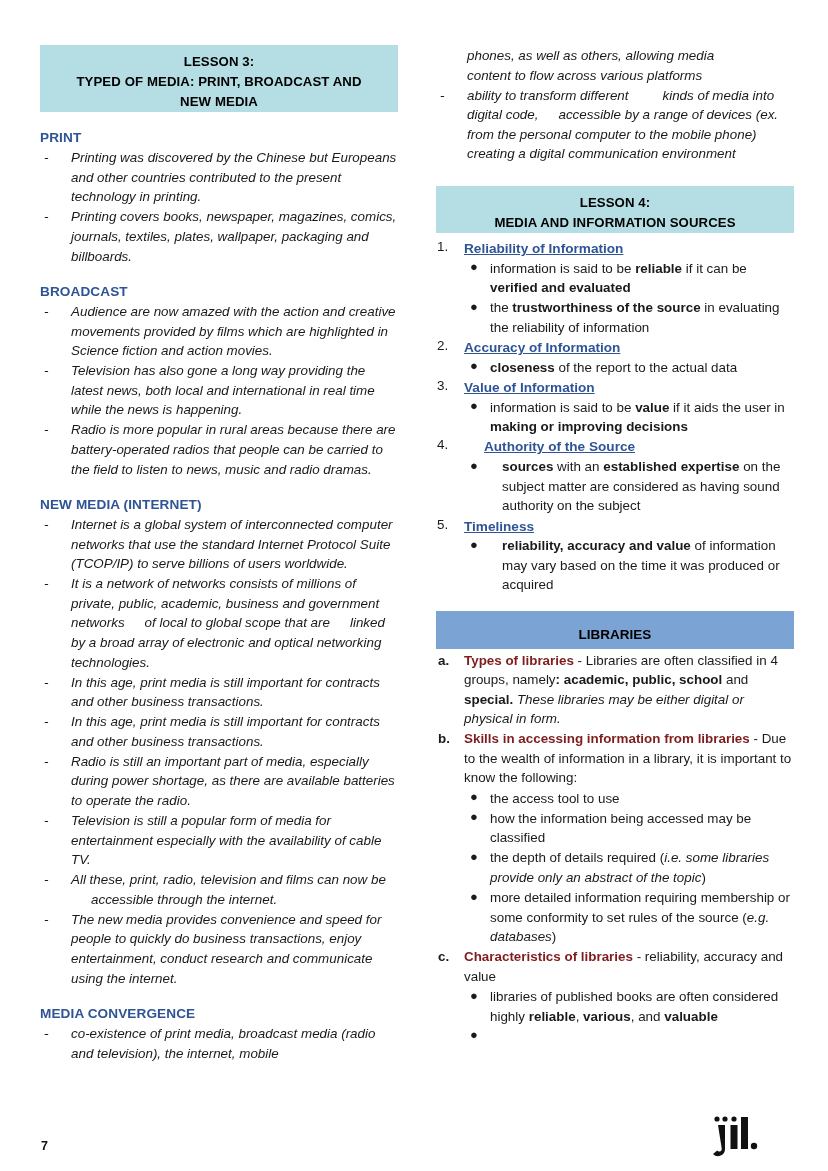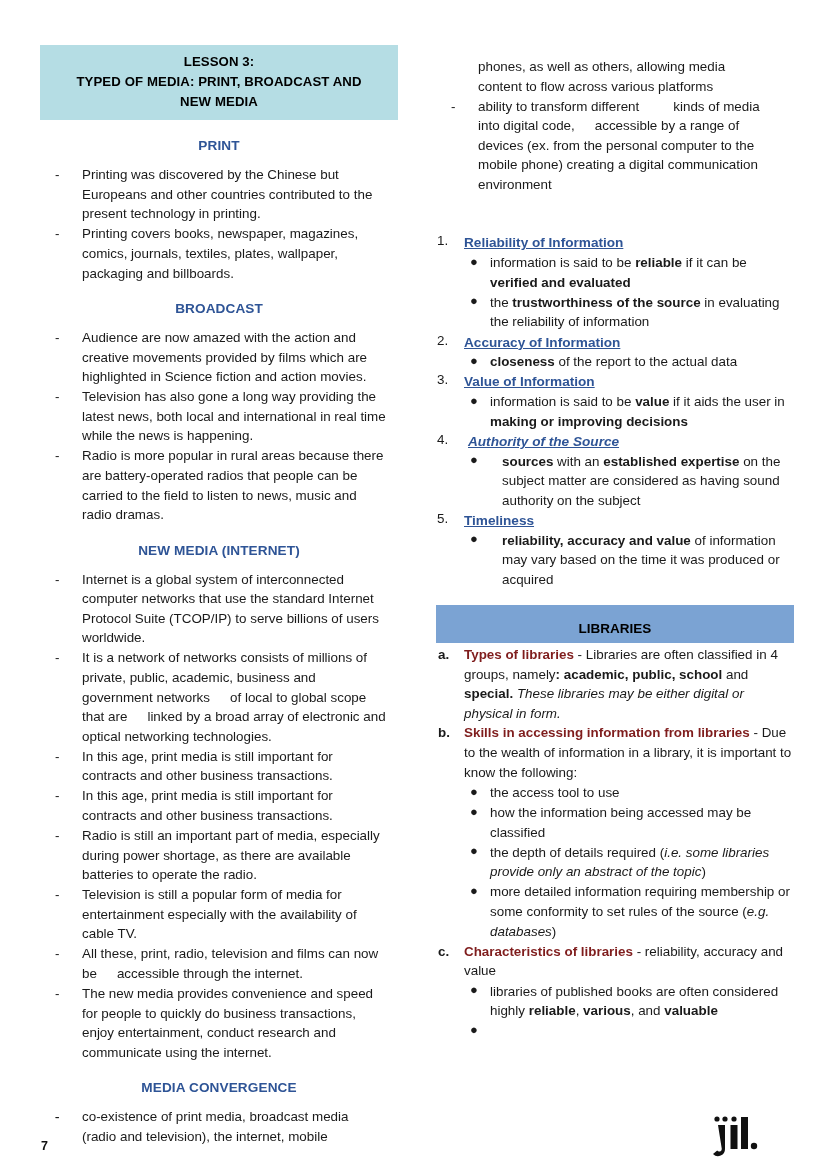--- a/index.html
+++ b/index.html
@@ -36,21 +36,21 @@
     flex: 0 0 358px;
   }
 
   
   .lesson-banner {
     background: #b5dde4;
     text-align: center;
     font-weight: bold;
     font-size: 13.2px;
     line-height: 1.52;
-    padding: 7px 8px 8px 8px;
+    padding: 7px 8px 0 8px;
     color: #000;
     letter-spacing: 0.1px;
   }
   .lesson-banner .ln { display: block; }
 
   .libraries-banner {
     background: #7ba3d3;
     text-align: center;
     font-weight: bold;
     font-size: 13.5px;
@@ -59,28 +59,28 @@
     color: #000;
   }
 
   
   h3.section-head {
     font-size: 13.6px;
     font-weight: bold;
     color: #2e5496;
     margin: 18px 0 3px 0;
     letter-spacing: 0.1px;
-    text-align: center;
   }
 
   
   ul.dash-list {
     list-style: none;
-    margin: 12px;
-    padding: 0;
+    margin: 1px;
+    padding: 0;
+    font-style: italic;
   }
   ul.dash-list > li {
     position: relative;
     padding-left: 30px;
     font-size: 13.4px;
     line-height: 1.46;
     margin: 0 0 0.5px 0;
     color: #1a1a1a;
   }
   ul.dash-list > li .dash {
@@ -249,20 +249,24 @@
       <ul class="dash-list">
         <li class="no-dash">
           <span>phones, as well as others, allowing media</span><br>
           <span>content to flow across various platforms</span>
         </li>
         <li><span class="dash">-</span><span>ability to transform different<span class="spacer-wide"></span>kinds of media into digital code,<span class="spacer-med"></span>accessible by a range of devices (ex. from the personal computer to the mobile phone) creating a digital communication environment</span></li>
       </ul>
 
       <div class="gap-lg"></div>
 
+      <div class="lesson-banner">
+        <span class="ln">LESSON 4:</span>
+        <span class="ln">MEDIA AND INFORMATION SOURCES</span>
+      </div>
 
       <ol class="num-list">
 
         <li>
           <span class="num">1.</span>
           <span class="num-title">Reliability of Information</span>
           <ul class="bullet-list">
             <li><span class="bul">●</span><span>information is said to be <b>reliable</b> if it can be <b>verified and evaluated</b></span></li>
             <li><span class="bul">●</span><span>the <b>trustworthiness of the source</b> in evaluating the reliability of information</span></li>
           </ul>
@@ -279,21 +283,21 @@
         <li>
           <span class="num">3.</span>
           <span class="num-title">Value of Information</span>
           <ul class="bullet-list">
             <li><span class="bul">●</span><span>information is said to be <b>value</b> if it aids the user in <b>making or improving decisions</b></span></li>
           </ul>
         </li>
 
         <li>
           <span class="num">4.</span>
-          <span class="num-title" style="margin-left:4px;font-style:italic;">Authority of the Source</span>
+          <span class="num-title" style="margin-left:20px;">Authority of the Source</span>
           <ul class="bullet-list indented">
             <li><span class="bul">●</span><span><b>sources</b> with an <b>established expertise</b> on the subject matter are considered as having sound authority on the subject</span></li>
           </ul>
         </li>
 
         <li>
           <span class="num">5.</span>
           <span class="num-title">Timeliness</span>
           <ul class="bullet-list indented">
             <li><span class="bul">●</span><span><b>reliability, accuracy and value</b> of information may vary based on the time it was produced or acquired</span></li>

